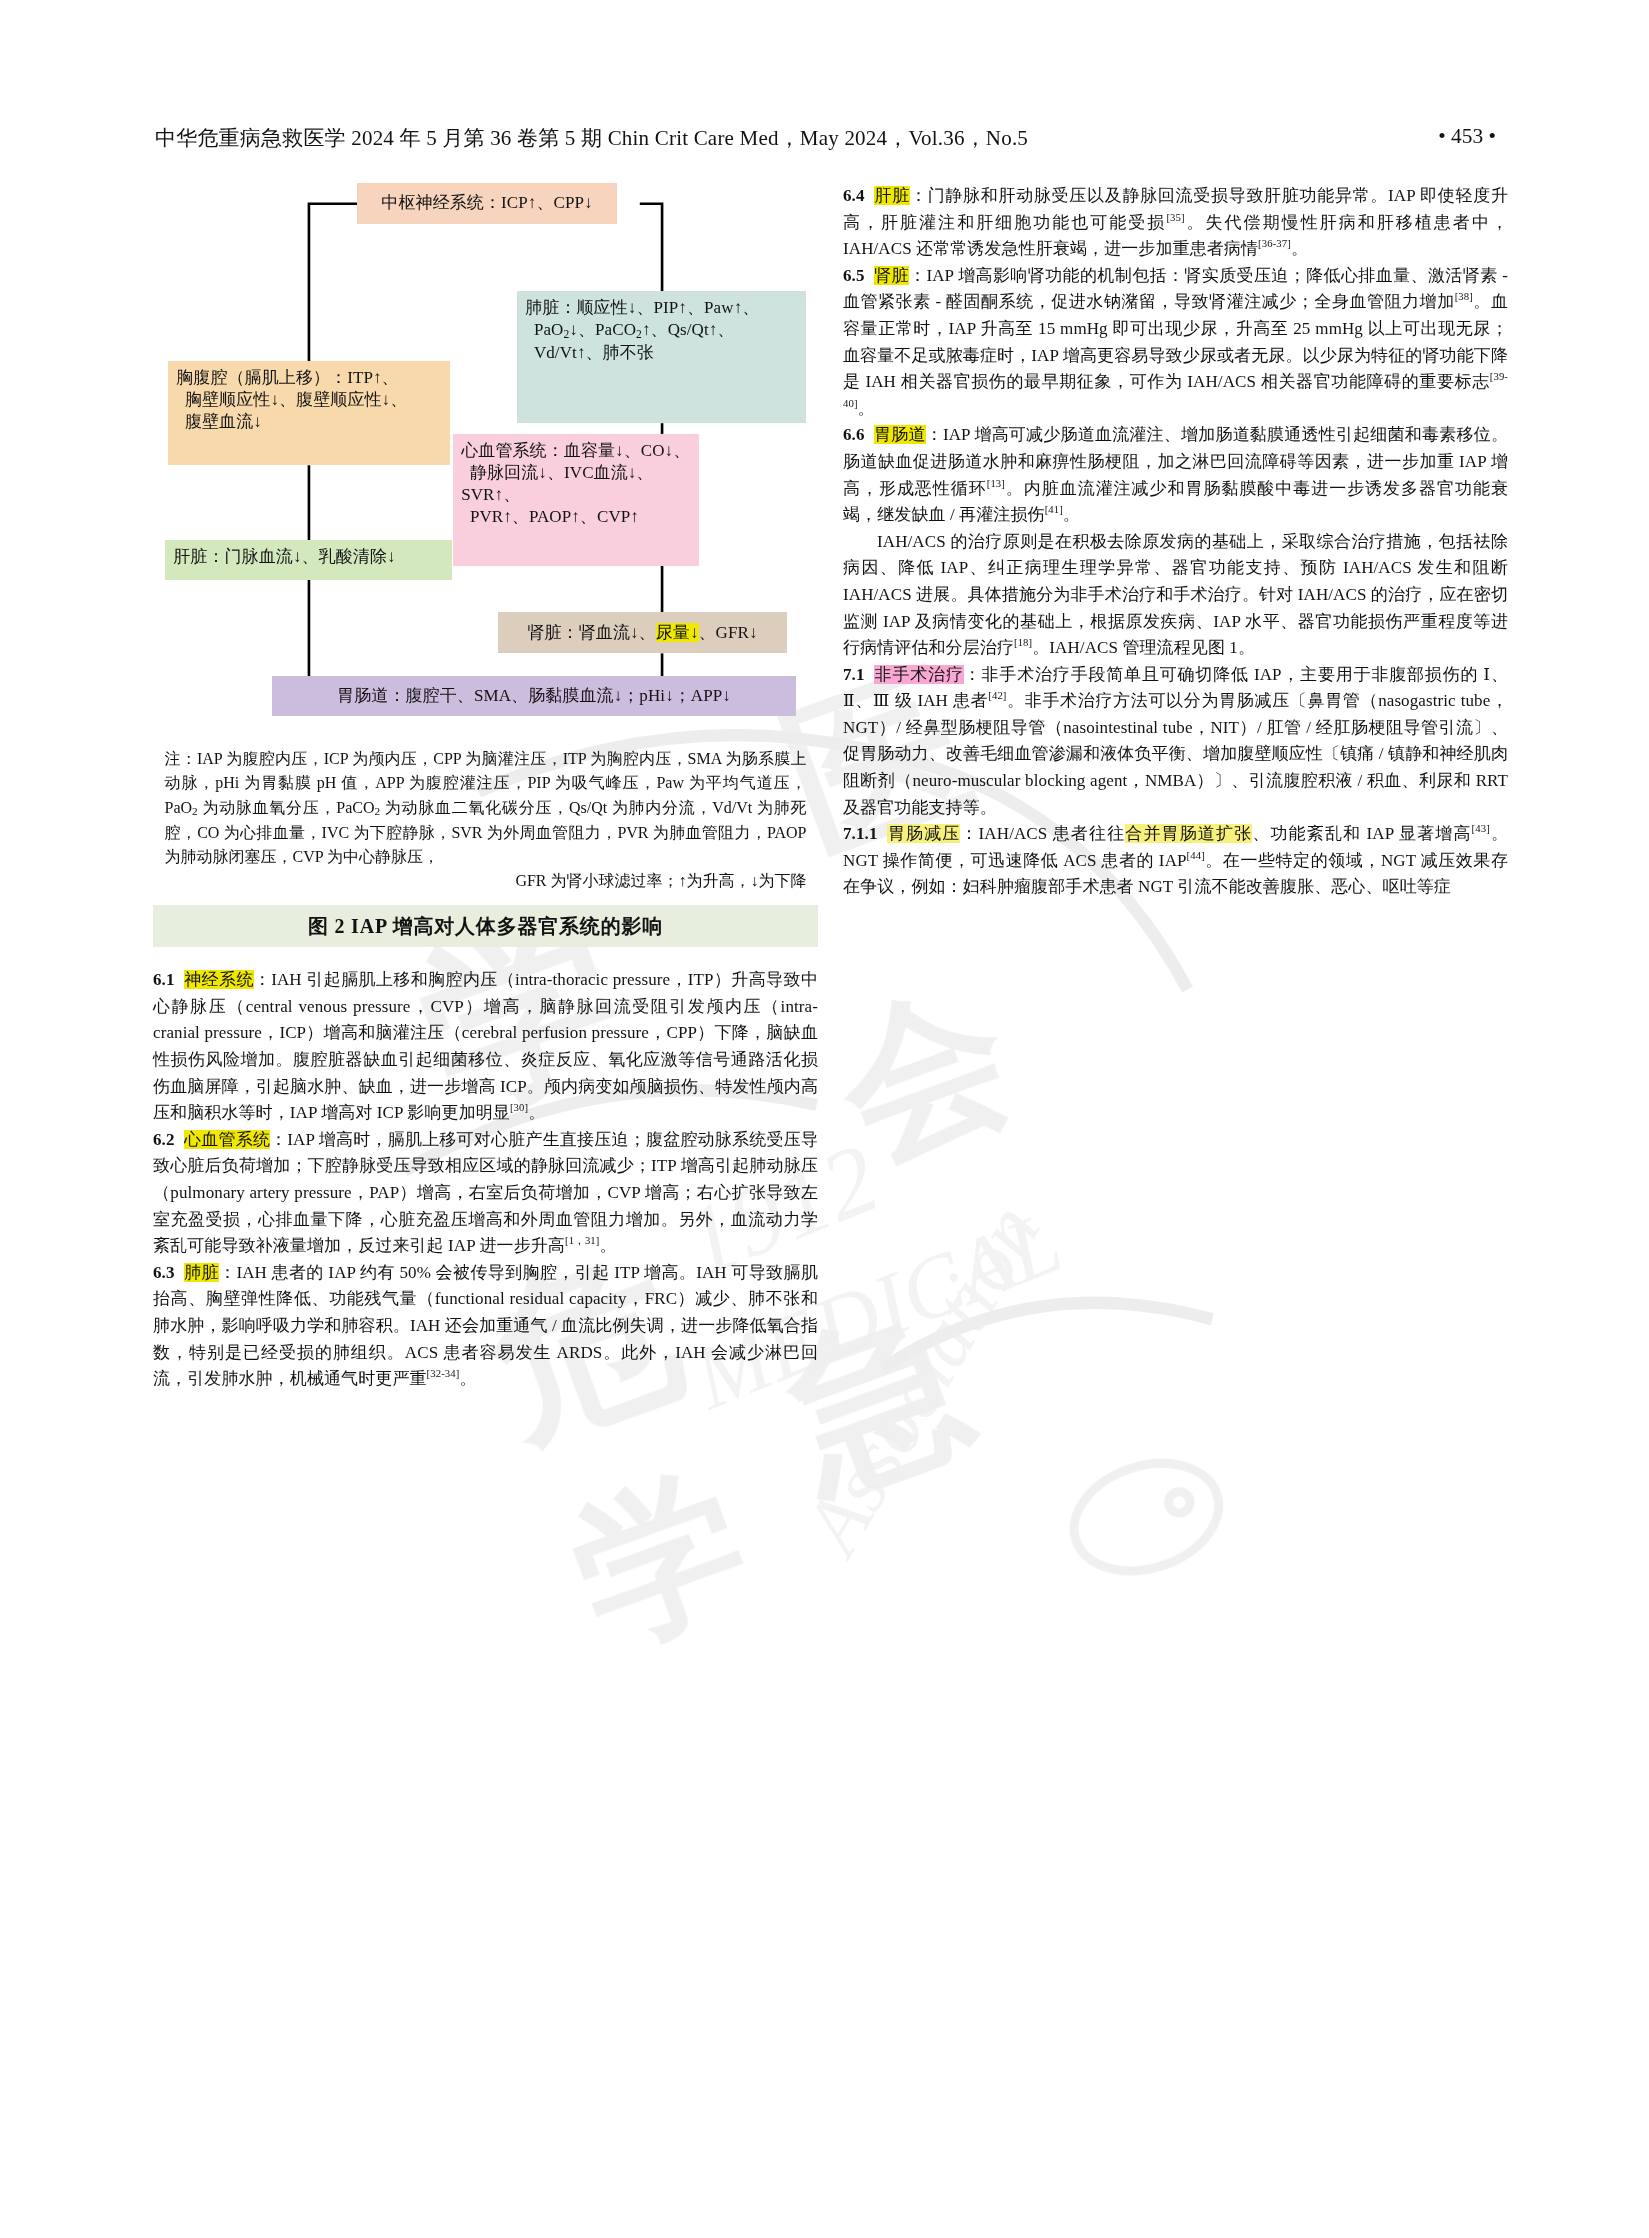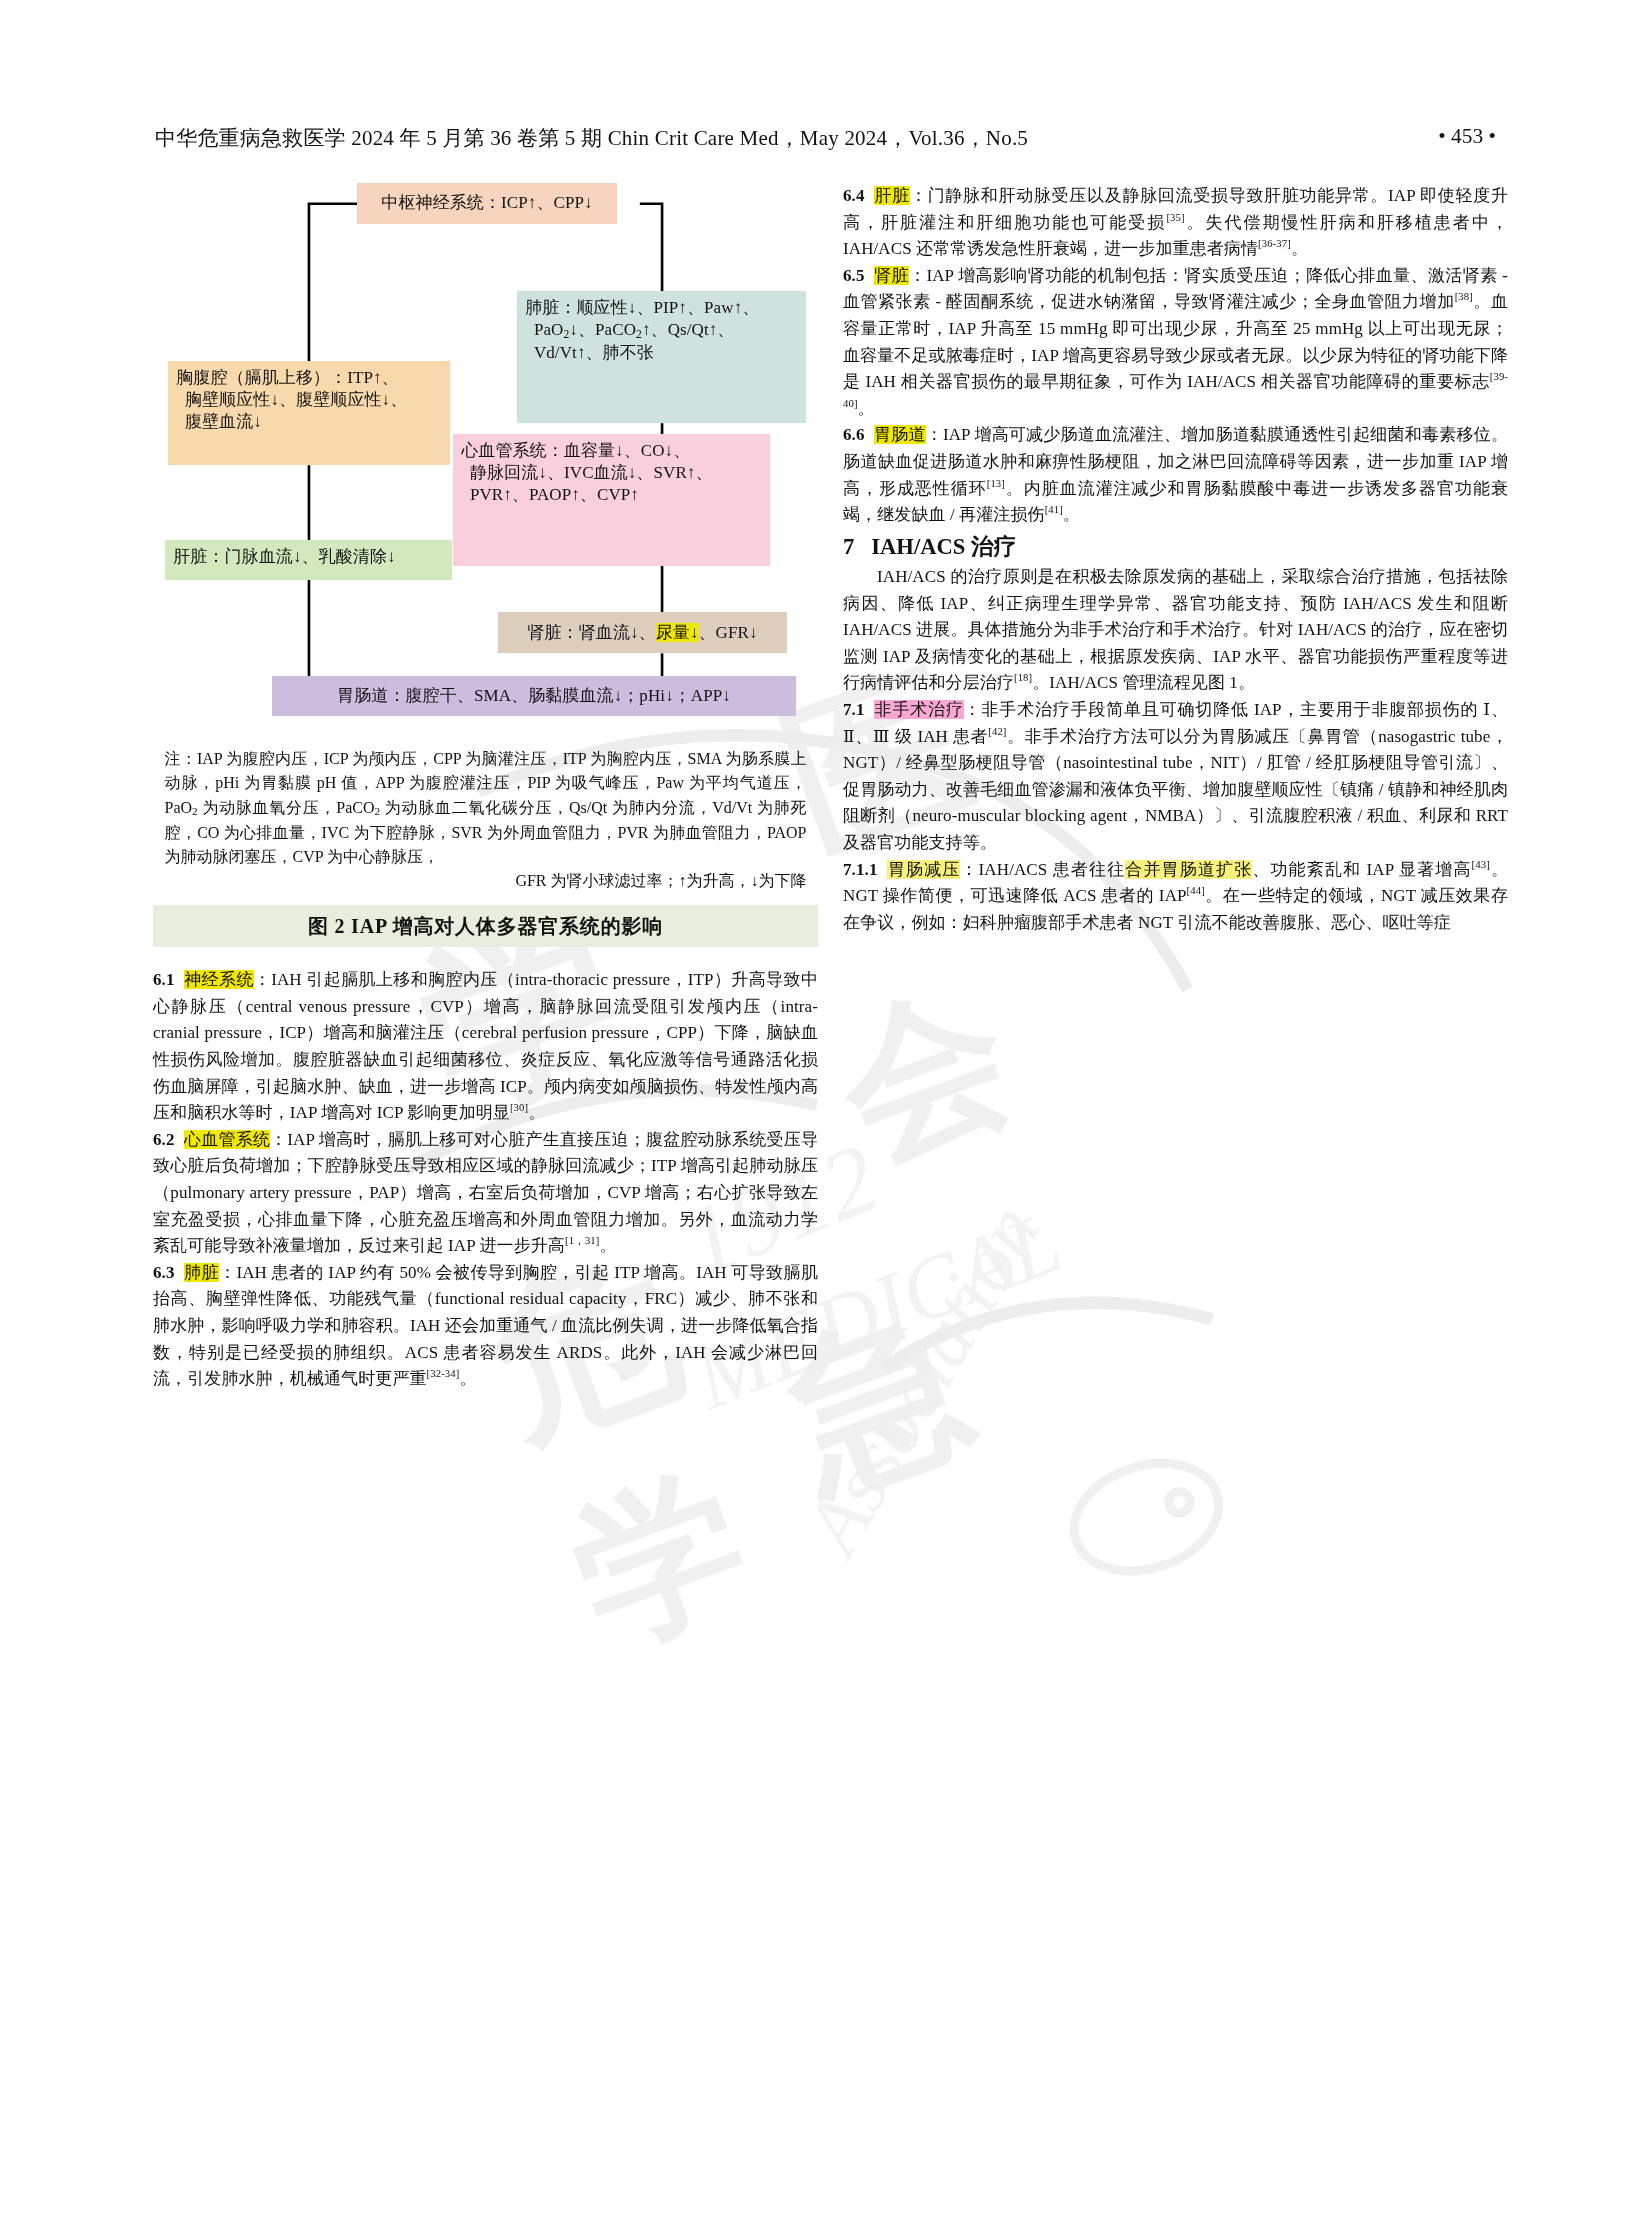--- a/index.html
+++ b/index.html
@@ -84,21 +84,21 @@
     text-align: left;
     padding: 5.8px 8.2px 5.8px 8.2px;
     letter-spacing: 0.1px;
   }
   .fbox .ctr { text-align: center; display: block; }
   .fbox sub { font-size: 0.68em; vertical-align: -0.25em; }
 
   #fbox-cns   { left: 204px; top: 0px;   width: 260px; height: 41px;  background: #f7d4bd; padding-top: 9px; }
   #fbox-lung  { left: 364px; top: 108px; width: 289px; height: 132px; background: #cee3de; }
   #fbox-chest { left: 15px;  top: 178px; width: 282px; height: 104px; background: #f8d9ab; }
-  #fbox-cardio{ left: 300px; top: 251px; width: 317px; height: 132px; background: #f9cfdd; }
+  #fbox-cardio{ left: 300px; top: 251px; width: 246px; height: 132px; background: #f9cfdd; }
   #fbox-liver { left: 12px;  top: 357px; width: 287px; height: 40px;  background: #d4e8bd; padding-top: 6px; }
   #fbox-kidney{ left: 345px; top: 429px; width: 289px; height: 41px;  background: #dccdbd; padding-top: 10px; }
   #fbox-gi    { left: 119px; top: 493px; width: 524px; height: 40px;  background: #ccbddf; padding-top: 9px; }
 
   .hl-yellow { background: #f1e800; }
 
   
   #fig-note {
     position: relative;
     z-index: 2;
@@ -276,23 +276,20 @@
   </p>
 
   <p class="para">
     <span class="num">6.5</span><span class="hl-yellow">肾脏</span><span>：IAP 增高影响肾功能的机制包括：肾实质受压迫；降低心排血量、激活肾素 - 血管紧张素 - 醛固酮系统，促进水钠潴留，导致肾灌注减少；全身血管阻力增加</span><sup class="ref">[38]</sup><span>。血容量正常时，IAP 升高至 15 mmHg 即可出现少尿，升高至 25 mmHg 以上可出现无尿；血容量不足或脓毒症时，IAP 增高更容易导致少尿或者无尿。以少尿为特征的肾功能下降是 IAH 相关器官损伤的最早期征象，可作为 IAH/ACS 相关器官功能障碍的重要标志</span><sup class="ref">[39-40]</sup><span>。</span>
   </p>
 
   <p class="para">
     <span class="num">6.6</span><span class="hl-yellow">胃肠道</span><span>：IAP 增高可减少肠道血流灌注、增加肠道黏膜通透性引起细菌和毒素移位。肠道缺血促进肠道水肿和麻痹性肠梗阻，加之淋巴回流障碍等因素，进一步加重 IAP 增高，形成恶性循环</span><sup class="ref">[13]</sup><span>。内脏血流灌注减少和胃肠黏膜酸中毒进一步诱发多器官功能衰竭，继发缺血 / 再灌注损伤</span><sup class="ref">[41]</sup><span>。</span>
   </p>
 
-  <p class="sec-head">
-    <span class="num wide">7</span><span>IAH/ACS 治疗</span>
-  </p>
   <p class="para indent">
     <span>IAH/ACS 的治疗原则是在积极去除原发病的基础上，采取综合治疗措施，包括祛除病因、降低 IAP、纠正病理生理学异常、器官功能支持、预防 IAH/ACS 发生和阻断 IAH/ACS 进展。具体措施分为非手术治疗和手术治疗。针对 IAH/ACS 的治疗，应在密切监测 IAP 及病情变化的基础上，根据原发疾病、IAP 水平、器官功能损伤严重程度等进行病情评估和分层治疗</span><sup class="ref">[18]</sup><span>。IAH/ACS 管理流程见图 1。</span>
   </p>
 
   <p class="para">
     <span class="num">7.1</span><span class="hl-yellow" style="background:#f9a8d4">非手术治疗</span><span>：非手术治疗手段简单且可确切降低 IAP，主要用于非腹部损伤的 Ⅰ、Ⅱ、Ⅲ 级 IAH 患者</span><sup class="ref">[42]</sup><span>。非手术治疗方法可以分为胃肠减压〔鼻胃管（nasogastric tube，NGT）/ 经鼻型肠梗阻导管（nasointestinal tube，NIT）/ 肛管 / 经肛肠梗阻导管引流〕、促胃肠动力、改善毛细血管渗漏和液体负平衡、增加腹壁顺应性〔镇痛 / 镇静和神经肌肉阻断剂（neuro-muscular blocking agent，NMBA）〕、引流腹腔积液 / 积血、利尿和 RRT 及器官功能支持等。</span>
   </p>
 
   <p class="para">
     <span class="num">7.1.1</span><span class="hl-yellow" style="background:#f7f07a">胃肠减压</span><span>：IAH/ACS 患者往往</span><span class="hl-yellow" style="background:#f7f07a">合并胃肠道扩张</span><span>、功能紊乱和 IAP 显著增高</span><sup class="ref">[43]</sup><span>。NGT 操作简便，可迅速降低 ACS 患者的 IAP</span><sup class="ref">[44]</sup><span>。在一些特定的领域，NGT 减压效果存在争议，例如：妇科肿瘤腹部手术患者 NGT 引流不能改善腹胀、恶心、呕吐等症</span>

